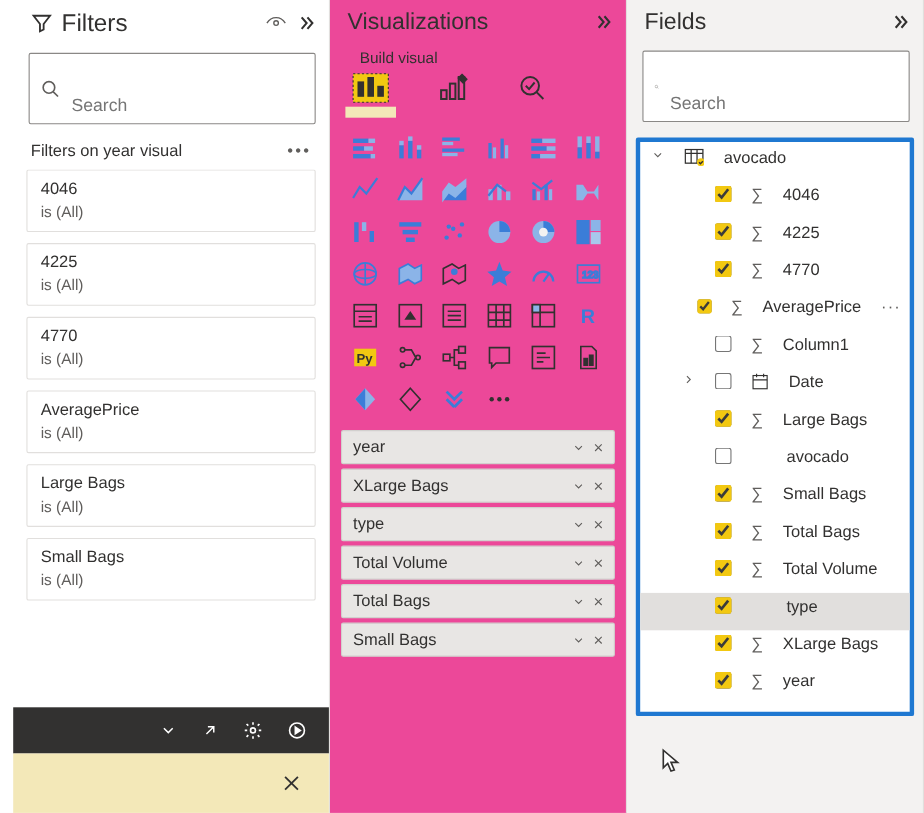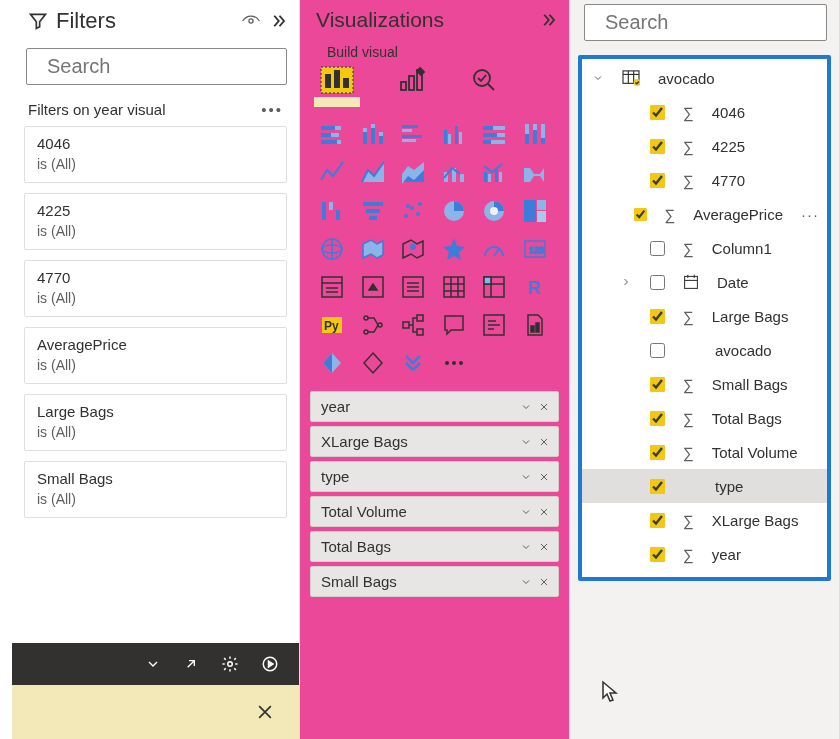--- a/index.html
+++ b/index.html
@@ -8,21 +8,21 @@
   .pane { background: #fff; border-right: 1px solid #e1dfdd; display: flex; flex-direction: column; }
   .filters-pane { width: 300px; padding-left: 12px; }
   .viz-pane { width: 270px; background: #ec4899; }
   .fields-pane { width: 270px; background: #f3f2f1; }
 
   .pane-header { display: flex; align-items: center; padding: 8px 12px 10px 16px; gap: 8px; font-size: 22px; font-weight: 400; }
   .pane-header .spacer { flex: 1; }
   .pane-header svg, .pane-header .icon { flex-shrink: 0; }
 
   .search-box { margin: 4px 12px 10px 14px; border: 1px solid #8a8886; border-radius: 2px; display: flex; align-items: center; padding: 6px 10px; gap: 10px; background: #fff; }
-  .search-box input { border: none; outline: none; font-size: 20px; flex: 1; background: transparent; }
+  .search-box input { border: none; outline: none; font-size: 16px; flex: 1; background: transparent; margin-top: 33px; }
   
   .section-label { font-size: 15px; color: #323130; padding: 6px 16px 8px 16px; display: flex; align-items: center; }
   .section-label .spacer { flex: 1; }
 
   .filter-cards { padding: 0 12px; overflow-y: auto; flex: 1; }
   .filter-card { border: 1px solid #e1dfdd; border-radius: 2px; padding: 8px 12px 10px 12px; margin-bottom: 10px; background: #fff; }
   .filter-card .f-name { font-size: 15px; margin-bottom: 4px; }
   .filter-card .f-state { font-size: 14px; color: #605e5c; }
 
   .bottom-bar { background: #323130; height: 42px; display: flex; align-items: center; justify-content: flex-end; gap: 22px; padding: 0 20px; color: #fff; }
@@ -36,21 +36,21 @@
   .viz-grid { display: grid; grid-template-columns: repeat(6, 1fr); gap: 6px; padding: 18px 16px 8px 16px; }
   .viz-icon { width: 32px; height: 32px; display:flex; align-items:center; justify-content:center; cursor:pointer; border-radius:2px; }
   .viz-icon svg { width: 26px; height: 26px; }
   
   .well-header { font-size: 15px; padding: 14px 16px 6px 16px; }
   .well-item { margin: 4px 10px 0 10px; background: #e8e6e4; border: 1px solid #d2d0ce; border-radius:2px; display:flex; align-items:center; padding: 6px 8px 6px 10px; font-size: 15px; color:#323130; }
   .well-item .spacer { flex:1; }
   .well-item svg { width: 12px; height:12px; margin-left:6px; stroke:#605e5c; }
 
   .fields-tree { margin: 4px 8px; border: 4px solid #1f78d1; border-radius: 2px; padding: 2px 0 6px 0; background:#fff; }
-  .tree-row { display:flex; align-items:center; gap:18px; padding: 4px 8px 4px 10px; font-size: 15px; height: 34px; }
+  .tree-row { display:flex; align-items:flex-start; gap:18px; padding: 4px 8px 4px 10px; font-size: 15px; height: 34px; }
   .tree-row.selected { background:#e1dfdd; }
   .tree-row .indent { display:inline-block; }
   .tree-row input[type=checkbox] { width:15px; height:15px; accent-color: #f2c811; }
   .sigma { font-family: "Segoe UI", sans-serif; font-size: 15px; color:#605e5c; }
   .tree-row .more { margin-left:auto; color:#605e5c; letter-spacing:1px; }
   .table-ico { display:inline-flex; }
 
   .chev { display:inline-flex; align-items:center; justify-content:center; }
 </style>
 </head>
@@ -517,20 +517,27 @@
           <path d="M6 9l6 6 6-6"></path>
         </svg>
     <svg viewBox="0 0 24 24" fill="none" stroke-width="2">
           <path d="M6 6l12 12M18 6L6 18"></path>
         </svg>
       </div>
     </div>
 </div>
 
 <div class="pane fields-pane">
+  <div class="pane-header">
+    <span style="font-size:21px">Fields</span>
+    <span class="spacer"></span>
+    <svg width="18" height="18" viewBox="0 0 24 24" fill="none" stroke="#323130" stroke-width="2.5">
+        <path d="M7 5l6 7-6 7M14 5l6 7-6 7"></path>
+      </svg>
+  </div>
   <div class="search-box">
     <svg width="18" height="18" viewBox="0 0 24 24" fill="none" stroke="#605e5c" stroke-width="2">
         <circle cx="10" cy="10" r="7"></circle>
         <path d="M21 21l-6-6"></path>
       </svg>
     <input placeholder="Search" style="">
   </div>
   <div class="fields-tree">
     <div class="tree-row">
       <span class="chev">

